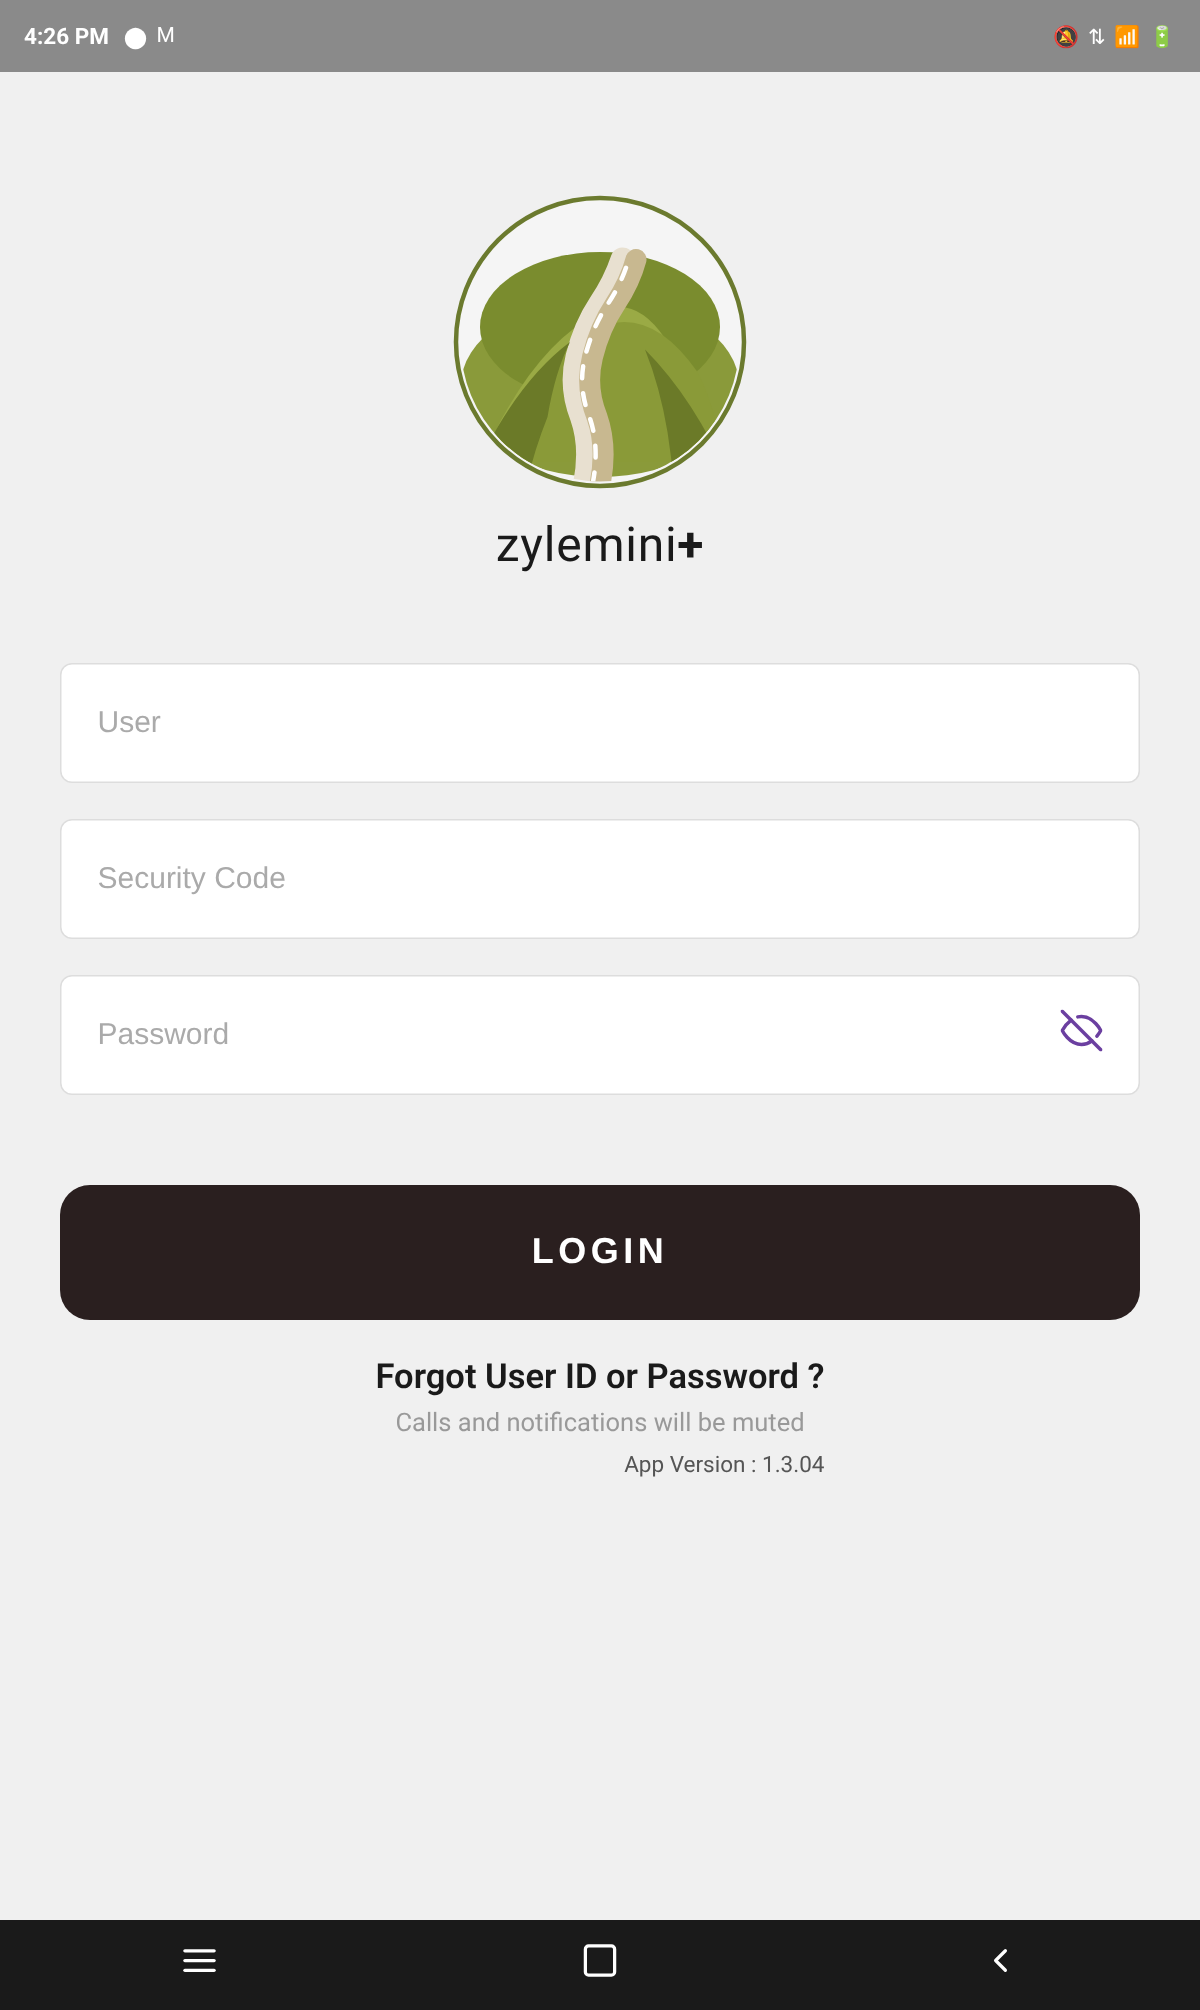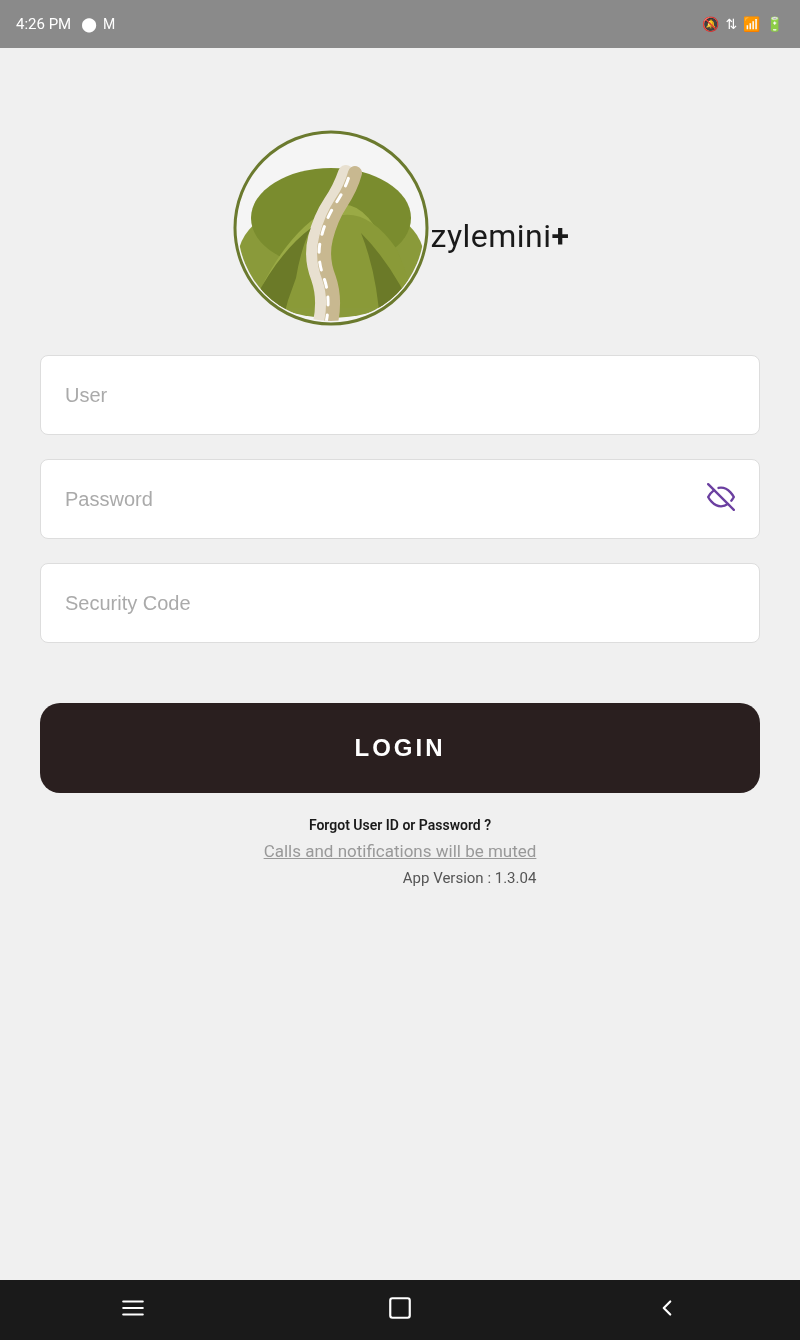--- a/index.html
+++ b/index.html
@@ -32,21 +32,21 @@
 
     .status-bar-left {
       display: flex;
       align-items: center;
       gap: 10px;
     }
 
     .status-time {
       color: #fff;
       font-size: 15px;
-      font-weight: 400;
+      font-weight: 700;
     }
 
     .status-icons-left {
       display: flex;
       align-items: center;
       gap: 6px;
     }
 
     .status-icons-right {
       display: flex;
@@ -66,23 +66,24 @@
       flex-direction: column;
       align-items: center;
       background-color: #f0f0f0;
       padding: 0 40px;
       overflow: hidden;
     }
 
     
     .logo-section {
       display: flex;
+      flex-direction: column;
       align-items: center;
       margin-top: 80px;
-      margin-bottom: 27px;
+      margin-bottom: 60px;
     }
 
     .app-name {
       font-size: 32px;
       font-weight: 400;
       color: #1a1a1a;
       margin-top: 16px;
       letter-spacing: 0.5px;
     }
 
@@ -149,29 +150,28 @@
     
     .footer-section {
       display: flex;
       flex-direction: column;
       align-items: center;
       margin-top: 24px;
       gap: 8px;
     }
 
     .forgot-text {
-      font-size: 14px;
+      font-size: 23px;
       font-weight: 600;
       color: #1a1a1a;
     }
 
     .muted-text {
       font-size: 17px;
       color: #999;
-      text-decoration: underline;
     }
 
     .app-version {
       width: 100%;
       text-align: right;
       font-size: 15px;
       color: #555;
       margin-top: 0;
     }
 
@@ -251,35 +251,35 @@
     </svg>
     <div class="app-name">
       <span>zylemini</span><span class="app-name-plus">+</span>
     </div>
   </div>
 
   <div class="form-section">
 
     <div class="input-container">
       <input type="text" class="input-field" placeholder="User" style="">
+    </div>
+
+    <div class="input-container">
+      <input type="text" class="input-field" placeholder="Security Code" style="">
     </div>
 
     <div class="input-container">
       <input type="password" class="input-field" placeholder="Password" style="">
       <span class="eye-icon">
         <svg width="28" height="28" viewBox="0 0 24 24" fill="none" stroke="#6b3fa0" stroke-width="2" stroke-linecap="round" stroke-linejoin="round">
           <path d="M17.94 17.94A10.07 10.07 0 0 1 12 20c-7 0-11-8-11-8a18.45 18.45 0 0 1 5.06-5.94"></path>
           <path d="M9.9 4.24A9.12 9.12 0 0 1 12 4c7 0 11 8 11 8a18.5 18.5 0 0 1-2.16 3.19"></path>
           <line x1="1" y1="1" x2="23" y2="23"></line>
         </svg>
       </span>
-    </div>
-
-    <div class="input-container">
-      <input type="text" class="input-field" placeholder="Security Code" style="">
     </div>
 
   </div>
 
   <button class="login-button">LOGIN</button>
 
   <div class="footer-section">
     <span class="forgot-text">Forgot User ID or Password ?</span>
     <span class="muted-text">Calls and notifications will be muted</span>
     <div class="app-version">App Version : 1.3.04</div>

